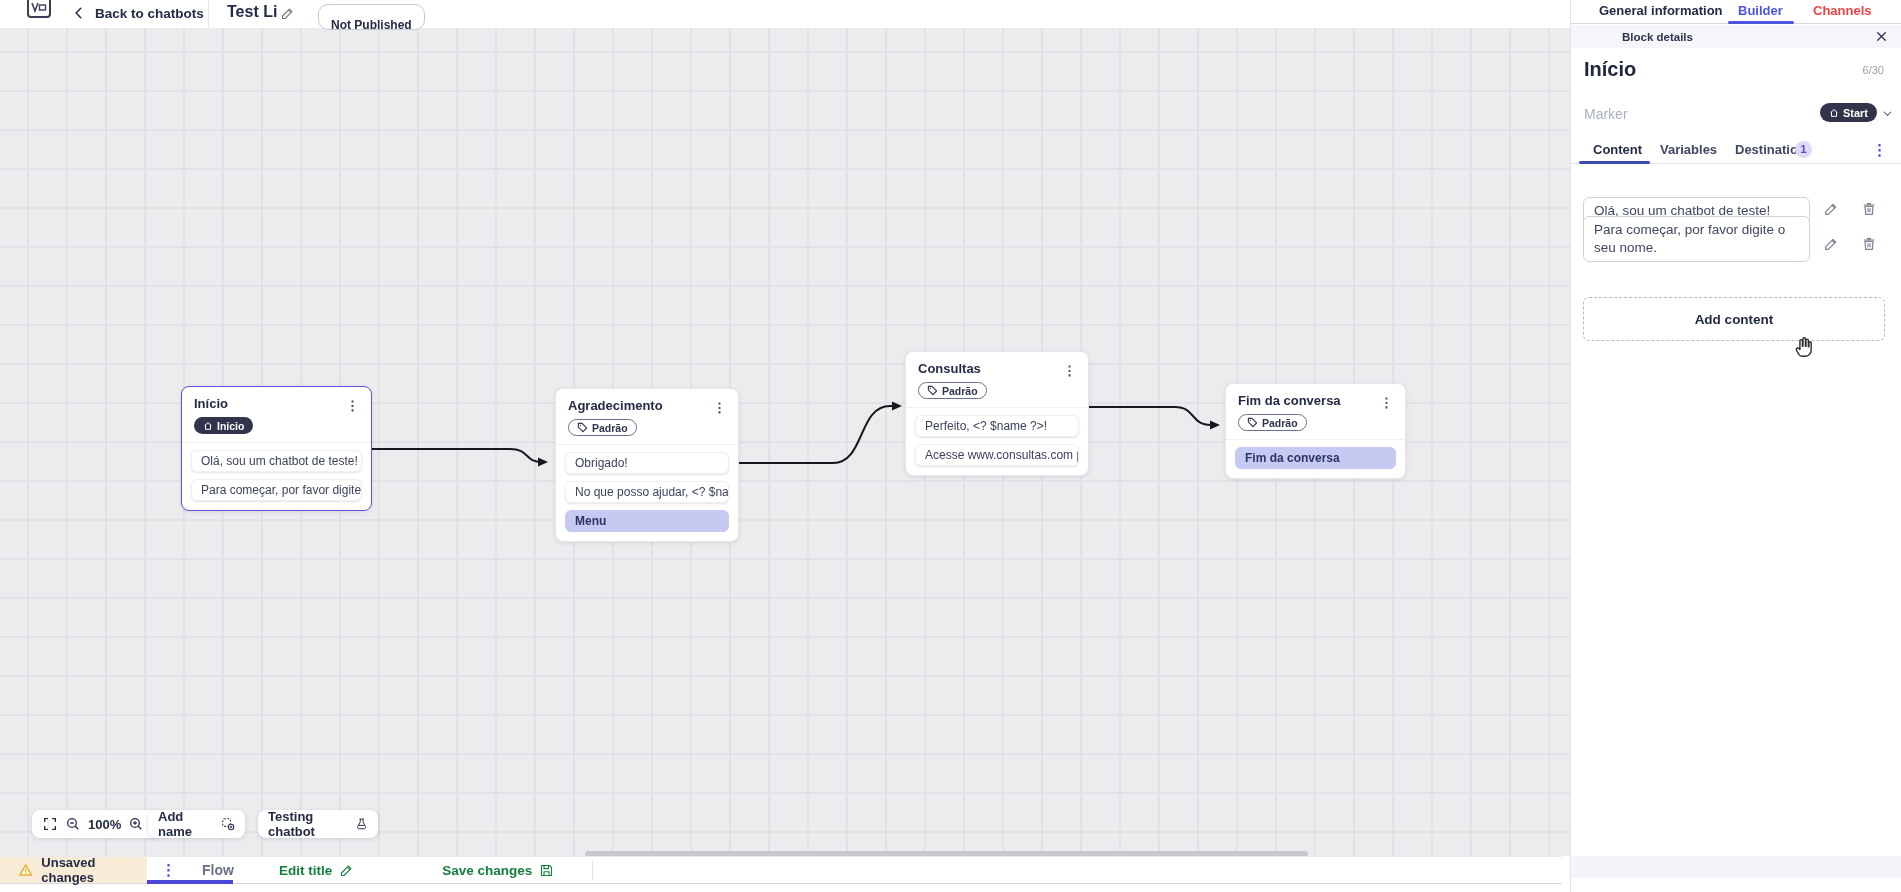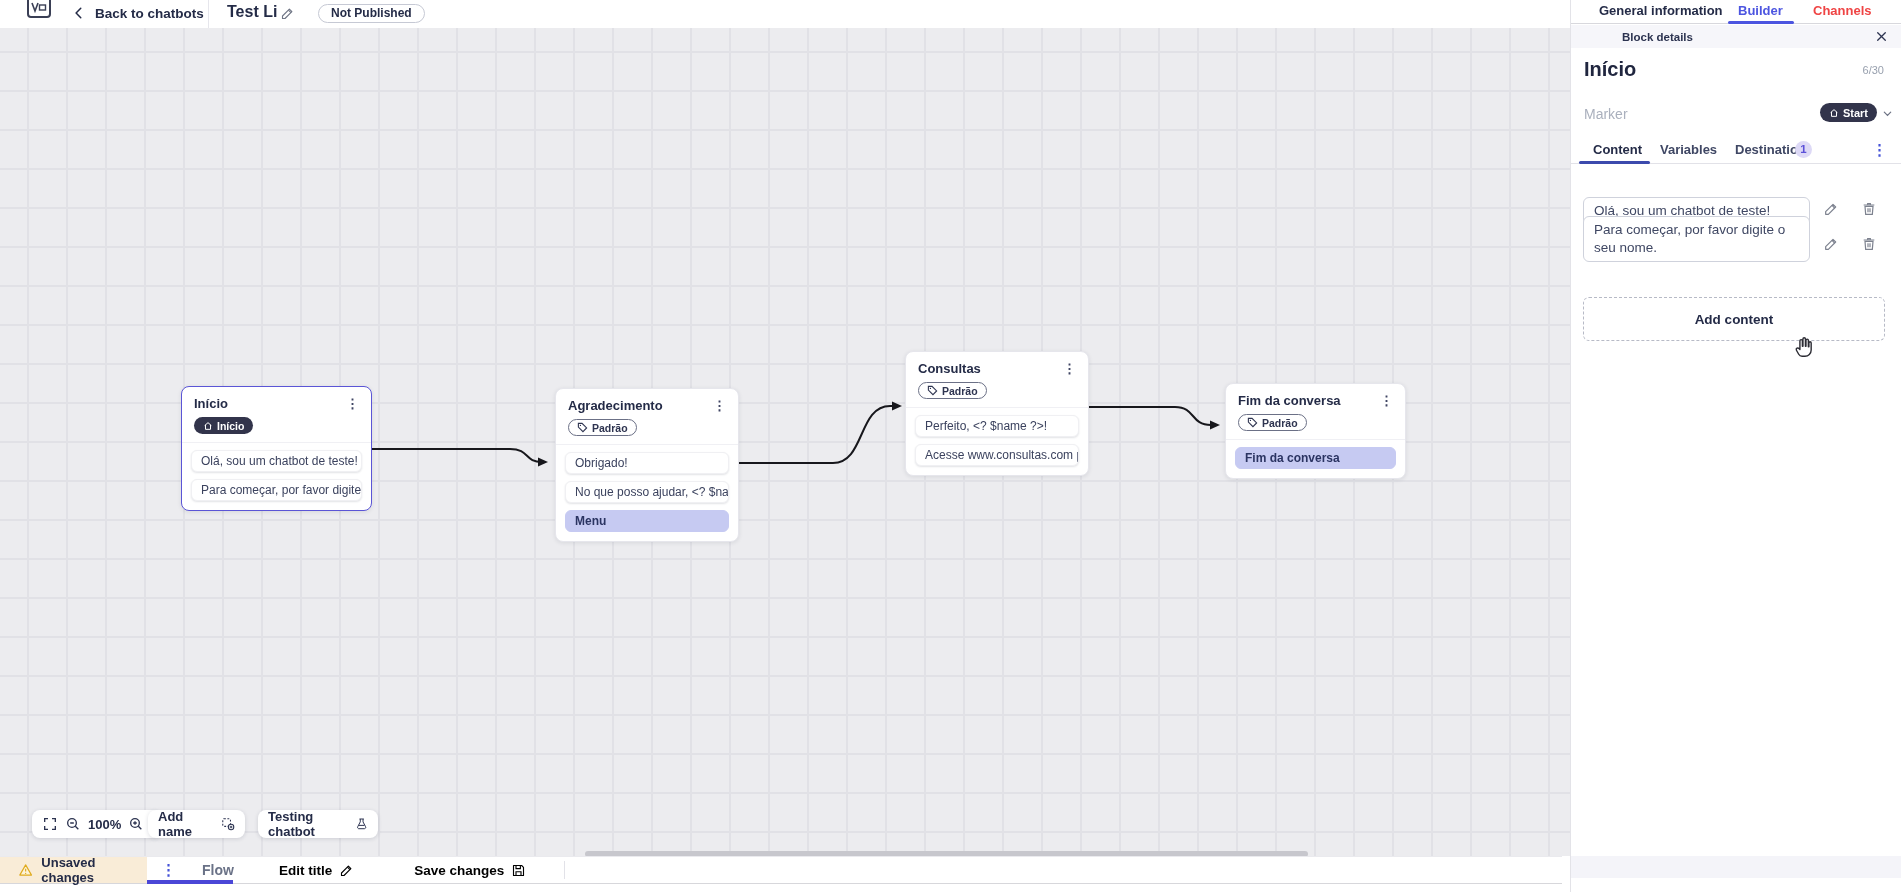--- a/index.html
+++ b/index.html
@@ -11,21 +11,21 @@
   #topbar { position:absolute; left:0; top:0; width:1570px; height:28px; background:#fff; z-index:5; }
   .logo-box { position:absolute; left:27px; top:-6px; width:24px; height:24px;
     border:2px solid #3a3f55; border-radius:4px; background:#fff; }
   .logo-box svg { position:absolute; left:2px; top:6px; }
   .back-chevron { position:absolute; left:72px; top:6px; width:14px; height:14px; color:#242b47; cursor:pointer; }
   .back-label { position:absolute; left:95px; top:6px; font-size:13.5px; font-weight:700; cursor:pointer; }
   .top-divider { position:absolute; left:208px; top:0; width:1px; height:28px; background:#e6e6ec; }
   .bot-title { position:absolute; left:227px; top:3px; font-size:16px; font-weight:600; }
   .title-pencil { position:absolute; left:280px; top:6px; width:15px; height:15px; color:#6f7585; cursor:pointer; }
   .status-pill { position:absolute; left:318px; top:4px; height:19px; line-height:17px;
-    padding:0 12px; border:1px solid #c6c9d4; border-radius:10px; font-size:12px; font-weight:600; background:#fff; }
+    padding:12px 12px; border:1px solid #c6c9d4; border-radius:10px; font-size:12px; font-weight:600; background:#fff; }
 
   
   #panel { position:absolute; left:1570px; top:0; width:331px; height:892px;
     background:#fff; border-left:1px solid #e3e3e8; z-index:6; }
   .panel-tabs { position:relative; height:24px; border-bottom:1px solid #d8d8dd; background:#fff; }
   .ptab { position:absolute; top:3px; font-size:13px; font-weight:700; cursor:pointer; }
   .ptab-general { left:28px; color:#242b47; }
   .ptab-builder { left:167px; color:#4c55e0; }
   .ptab-channels { left:242px; color:#ef4444; }
   .ptab-underline { position:absolute; left:157px; bottom:-1px; width:66px; height:3px; background:#4c55e0; border-radius:2px; }
@@ -62,21 +62,21 @@
     background-color:#ececef;
     background-image: linear-gradient(#e1e1e6 2px, transparent 2px),
                       linear-gradient(90deg, #e1e1e6 2px, transparent 2px);
     background-size:39px 39px; background-position:-12px -16px; }
   #wires { position:absolute; left:0; top:0; width:1570px; height:828px; pointer-events:none; }
 
   .node { position:absolute; background:#fff; border:1px solid #e6e6ec; border-radius:8px;
     box-shadow:0 1px 4px rgba(30,35,60,.10); }
   .node.selected { border:1.5px solid #5b55d6; }
   .node-head { padding:9px 12px 0 12px; }
-  .node-title-row { display:flex; justify-content:space-between; align-items:center; }
+  .node-title-row { display:flex; justify-content:space-between; align-items:flex-end; }
   .node-title { font-size:13px; font-weight:700; color:#242b47; }
   .node-kebab { color:#3f4563; font-size:13px; font-weight:900; line-height:10px; cursor:pointer; letter-spacing:0; }
   .badge-dark { display:inline-flex; align-items:center; gap:4px; margin:6px 0 8px 0; height:17px;
     background:#32344b; color:#fff; border-radius:11px; padding:0 9px; font-size:10.5px; font-weight:800; }
   .badge-outline { display:inline-flex; align-items:center; gap:4px; margin:6px 0 8px 0; height:17px;
     border:1.5px solid #6b7086; color:#2e3450; border-radius:11px; padding:0 8px; font-size:10.5px; font-weight:800; background:#fff; }
   .node-items { border-top:1px solid #f0f0f4; padding:7px 9px 9px 9px; display:flex; flex-direction:column; gap:7px; }
   .node-item { background:#fff; border:1px solid #f0f0f3; box-shadow:0 1px 2px rgba(31,36,58,.13);
     border-radius:6px; padding:3px 9px; font-size:12px; color:#3b425e; white-space:nowrap; overflow:hidden; cursor:pointer; }
   .node-item.highlight { background:#c6caf2; border-color:#c6caf2; box-shadow:none; font-weight:700; color:#2b3462; }
@@ -89,23 +89,23 @@
   .scroll-thumb { position:absolute; left:585px; top:823px; width:723px; height:6px; background:#c7c7cd; border-radius:3px; cursor:grab; }
 
   
   #footer { position:absolute; left:0; top:856px; width:1562px; height:28px; background:#fff;
     border-top:1px solid #eaeaee; border-bottom:1px solid #d7d7db; display:flex; align-items:center; z-index:5; }
   .unsaved { width:147px; height:100%; background:#f9ecd7; display:flex; align-items:center; gap:8px; padding-left:18px; }
   .unsaved-label { font-size:13px; font-weight:700; color:#242b47; }
   .footer-kebab { margin-left:14px; color:#4553d8; font-size:15px; font-weight:900; cursor:pointer; }
   .flow-tab { margin-left:26px; font-size:14px; font-weight:600; color:#6a7287; cursor:pointer; }
   .flow-underline { position:absolute; left:147px; bottom:-1px; width:86px; height:4px; background:#4b47d7; }
-  .footer-btn { display:flex; align-items:center; gap:7px; font-size:13.5px; font-weight:600; color:#000000; cursor:pointer; }
+  .footer-btn { display:flex; align-items:center; gap:7px; font-size:13.5px; font-weight:600; color:#15803d; cursor:pointer; }
   .edit-title-btn { margin-left:45px; }
-  .save-btn { margin-left:60px; }
+  .save-btn { margin-left:88px; }
   .footer-divider { width:1px; height:18px; background:#e2e2e8; margin-left:38px; }
 
   .cursor { position:absolute; left:1792px; top:334px; width:26px; height:26px; z-index:20; pointer-events:none; }
   svg { display:block; }
 </style>
 </head>
 <body>
 
 <div id="app">
 

